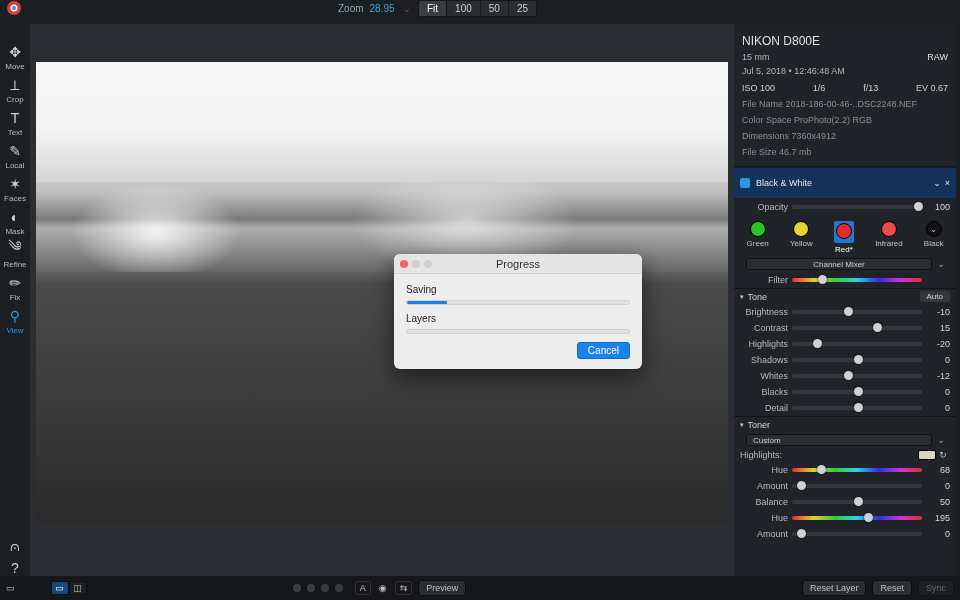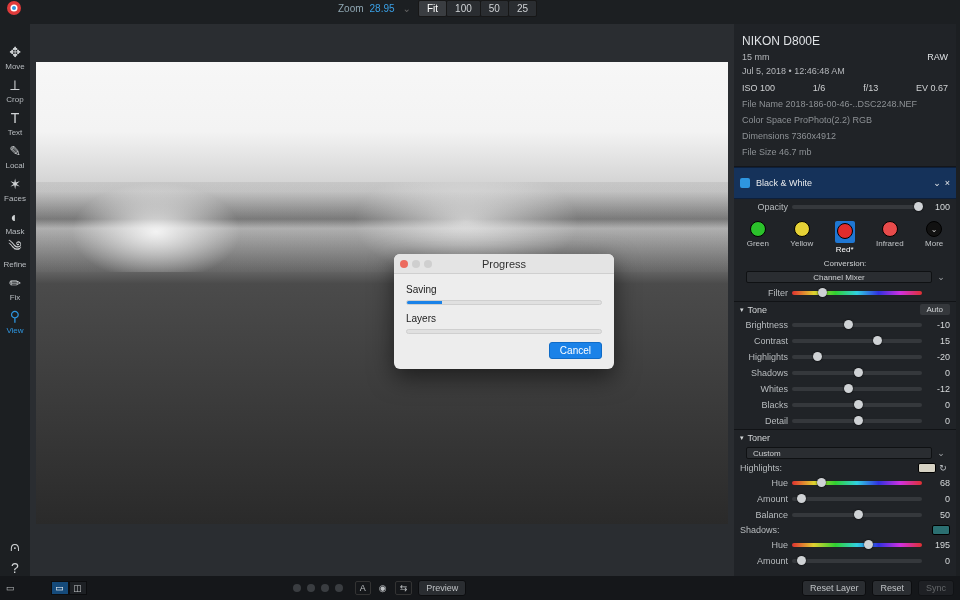--- a/index.html
+++ b/index.html
@@ -66,21 +66,21 @@
   .sh-sw { width:18px; height:10px; background:#2b6f71; border:1px solid #000; margin-left:4px; border-radius:2px; }
   
   .footer { position:absolute; left:0; right:0; bottom:0; height:24px; background:#15171a; display:flex; align-items:center; font-size:9px; color:#bfc2c5; padding:0 6px; gap:6px; }
   .footer .btn { padding:2px 7px; background:#2a2d31; border:1px solid #0c0d0f; border-radius:3px; cursor:pointer; }
   .footer .spacer { flex:1; }
   .footer .micro { width:8px; height:8px; border-radius:50%; background:#3a3d41; }
   .footer .seg { display:flex; margin-left:30px;}
   .footer .seg span { width:18px; height:14px; background:#1d2024; border:1px solid #0c0d0f; display:flex; align-items:center; justify-content:center; font-size:9px; cursor:pointer;}
   .footer .seg span.act { background:#154a7a; color:#fff; }
   
-  .modal { position:absolute; top:230px; left:364px; width:220px; background:#ededed; border-radius:6px; box-shadow:0 8px 24px rgba(0,0,0,0.55); font-size:11px; color:#303030; }
+  .modal { position:absolute; top:230px; left:364px; width:248px; background:#ededed; border-radius:6px; box-shadow:0 8px 24px rgba(0,0,0,0.55); font-size:11px; color:#303030; }
   .modal .titlebar { height:20px; background:#e4e4e4; border-bottom:1px solid #cfcfcf; border-radius:6px 6px 0 0; position:relative; display:flex; align-items:center; justify-content:center;}
   .modal .dots { position:absolute; left:6px; display:flex; gap:4px; }
   .modal .dots b { width:8px; height:8px; border-radius:50%; background:#cfcfcf; display:block; }
   .modal .dots b.r { background:#ec6b5f; }
   .modal .mbody { padding:8px 12px 10px 12px; }
   .modal .lbl { font-size:10px; color:#222; margin-top:2px; }
   .modal .bar { height:5px; background:#e0e0e0; border-radius:3px; margin:5px 0 8px 0; overflow:hidden; border:1px solid #cfcfcf;}
   .modal .bar i { display:block; height:100%; width:18%; background:#1a82e8; }
   .modal .bar.empty i { width:0%; }
   .modal .btns { display:flex; justify-content:flex-end; margin-top:6px; }
@@ -233,25 +233,24 @@
           <div class="swatch red">
               <span class="box"><span class="c" style="background:#e02c2c;display:inline-block"></span></span>
               <span>Red*</span>
             </div>
           <div class="swatch">
               <span class="c" style="background:#e84b4b"></span>
               <span>Infrared</span>
             </div>
           <div class="swatch">
               <span class="c" style="background:#111;display:flex;align-items:center;justify-content:center;color:#cfcfcf">⌄</span>
-              <span>More</span>
-            </div>
-        </div>
-
-        <div class="conv-center">Conversion:</div>
+              <span>Black</span>
+            </div>
+        </div>
+
         <div class="sel-row">
           <span class="selbox">Channel Mixer</span>
             <span class="chv">⌄</span>
         </div>
         <div class="row hue">
           <span class="lab">Filter</span>
           <span class="trk">
               <span class="knob" style="left:20%"></span>
             </span>
           <span class="val"></span>
@@ -341,25 +340,20 @@
               <span class="knob" style="left:4%"></span>
             </span>
             <span class="val">0</span>
           </div>
         <div class="row">
             <span class="lab">Balance</span>
             <span class="trk">
               <span class="knob" style="left:48%"></span>
             </span>
             <span class="val">50</span>
-          </div>
-        <div class="row" style="height:14px">
-            <span class="lab" style="text-align:left;width:auto">Shadows:</span>
-            <span style="flex:1"></span>
-            <span class="sh-sw"></span>
           </div>
         <div class="row hue">
             <span class="lab">Hue</span>
             <span class="trk">
               <span class="knob" style="left:55%"></span>
             </span>
             <span class="val">195</span>
           </div>
         <div class="row">
             <span class="lab">Amount</span>

